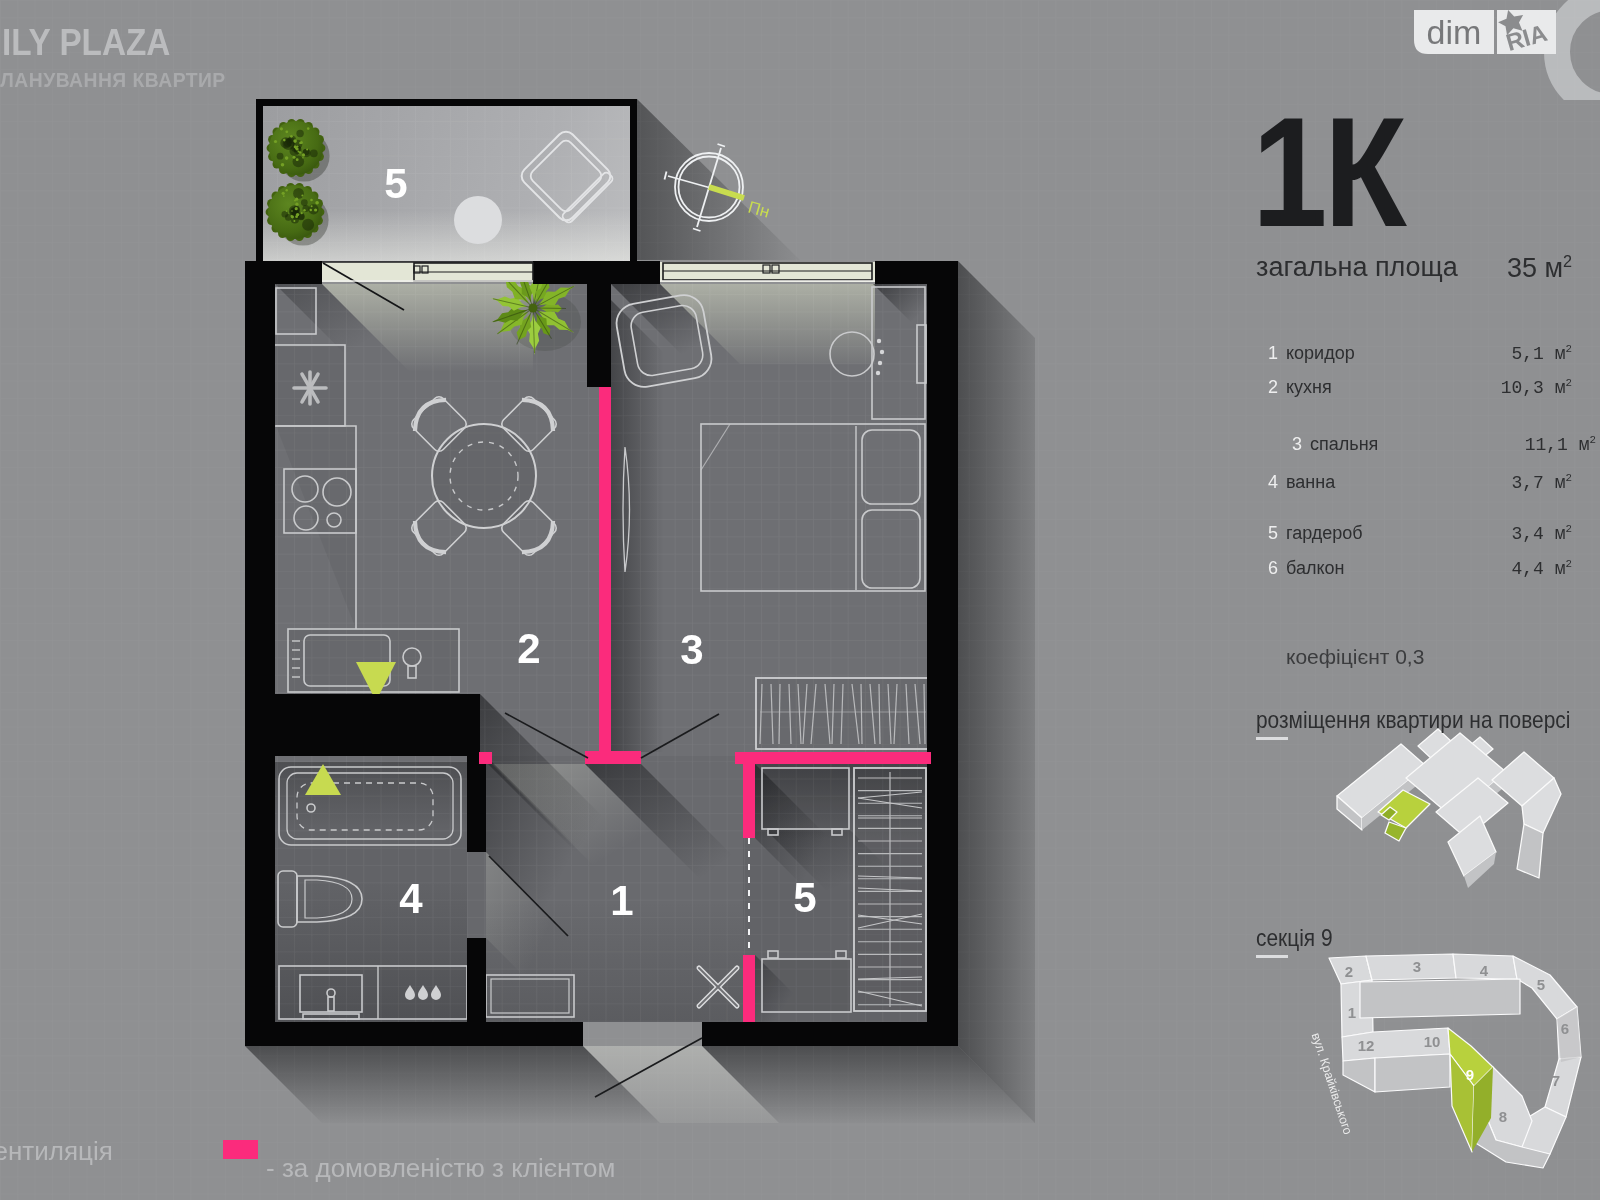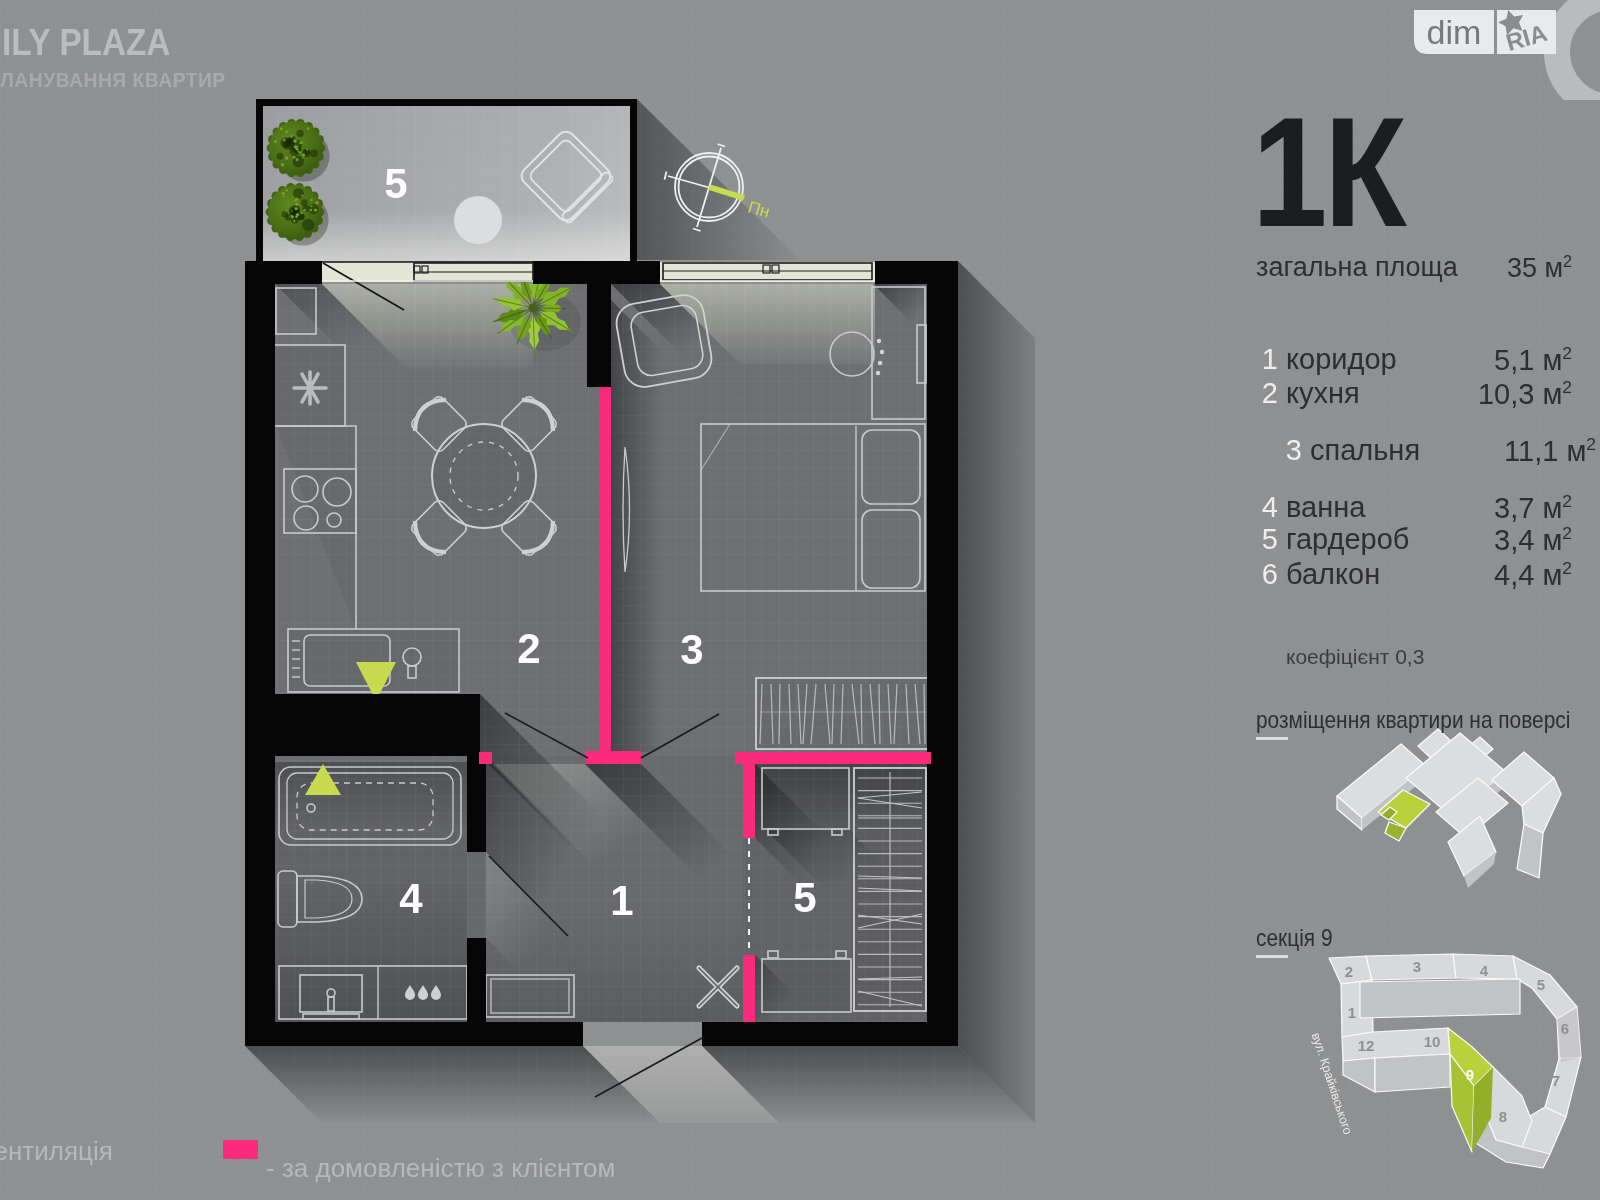--- a/index.html
+++ b/index.html
@@ -1,23 +1,23 @@
 <!DOCTYPE html>
 <html><head><meta charset="utf-8">
 <style>
 html,body{margin:0;padding:0;}
 body{width:1600px;height:1200px;overflow:hidden;position:relative;background:#8f9092;
      font-family:"Liberation Sans",sans-serif;}
 .abs{position:absolute;}
 .hdr1{color:#bbbcbe;font-size:37px;font-weight:bold;letter-spacing:0px;transform:scaleX(0.9);transform-origin:0 0;}
 .hdr2{color:#a9aaac;font-size:21px;font-weight:bold;letter-spacing:0.5px;transform:scaleX(0.92);transform-origin:0 0;}
 .k1{color:#1c1d1f;font-size:155px;font-weight:bold;letter-spacing:-4px;line-height:1;transform:scaleX(0.875);transform-origin:0 0;}
-.row{position:absolute;width:316px;left:1256px;font-size:29px;color:#2d2e30;}
+.row{position:absolute;width:316px;left:1256px;font-size:18px;color:#2d2e30;}
 .row .n{display:inline-block;width:22px;color:rgba(255,255,255,0.85);text-align:right;margin-right:8px;}
-.row .a{position:absolute;right:0;top:0;}
+.row .a{position:absolute;right:0;top:0;font-family:Liberation Mono, monospace;}
 .sec{color:#2d2e30;font-size:24px;white-space:nowrap;transform:scaleX(0.87);transform-origin:0 0;}
 .uline{position:absolute;width:32px;height:3px;background:#dcdddf;}
 .lgt{color:#b7b8ba;font-size:26px;}
 sup{font-size:60%;}
 </style></head>
 <body>
 <svg class="abs" style="left:0;top:0" width="1600" height="1200" viewBox="0 0 1600 1200">
 <defs>
 <pattern id="grid" width="17.3" height="17.3" patternUnits="userSpaceOnUse">
   <path d="M17.3 0 L0 0 L0 17.3" fill="none" stroke="rgba(255,255,255,0.038)" stroke-width="1"></path>
@@ -556,21 +556,21 @@
       <text x="146" y="46" font-size="24" font-weight="bold" fill="#8b8c8e" text-anchor="middle" font-family="Liberation Sans, sans-serif">RIA</text>
 <path d="M136,6 l4,8 9,1 -6,6 1,9 -8,-5 -8,5 1,-9 -6,-6 9,-1 Z" fill="#8b8c8e"></path>
     </g>
 </svg>
 
 <div class="abs k1" style="left:1252px;top:95px;">1К</div>
 <div class="abs" style="left:1256px;top:252px;width:316px;font-size:27px;color:#2d2e30;">загальна площа<span style="position:absolute;right:0;text-align:right;">35 м<sup>2</sup></span></div>
 <div class="row" style="top:343px;"><span class="n">1</span>коридор<span class="a">5,1 м<sup>2</sup></span></div>
 <div class="row" style="top:377px;"><span class="n">2</span>кухня<span class="a">10,3 м<sup>2</sup></span></div>
 <div class="row" style="top:434.0px;margin-left:24px;"><span class="n">3</span>спальня<span class="a">11,1 м<sup>2</sup></span></div>
-<div class="row" style="top:491px;"><span class="n">4</span>ванна<span class="a">3,7 м<sup>2</sup></span></div>
+<div class="row" style="top:472px;"><span class="n">4</span>ванна<span class="a">3,7 м<sup>2</sup></span></div>
 <div class="row" style="top:523px;"><span class="n">5</span>гардероб<span class="a">3,4 м<sup>2</sup></span></div>
 <div class="row" style="top:558px;"><span class="n">6</span>балкон<span class="a">4,4 м<sup>2</sup></span></div>
 
 <div class="abs" style="left:1286px;top:613px;font-size:21px;color:#3b3c3e;margin-top:32px;">коефіцієнт 0,3</div>
 <div class="abs sec" style="left:1256px;top:706px;">розміщення квартири на поверсі</div>
 <div class="uline" style="left:1256px;top:737px;"></div>
 <div class="abs sec" style="left:1256px;top:924px;">секція 9</div>
 <div class="uline" style="left:1256px;top:955px;"></div>
 
 <div class="abs lgt" style="left:-20px;top:1136px;">вентиляція</div>

